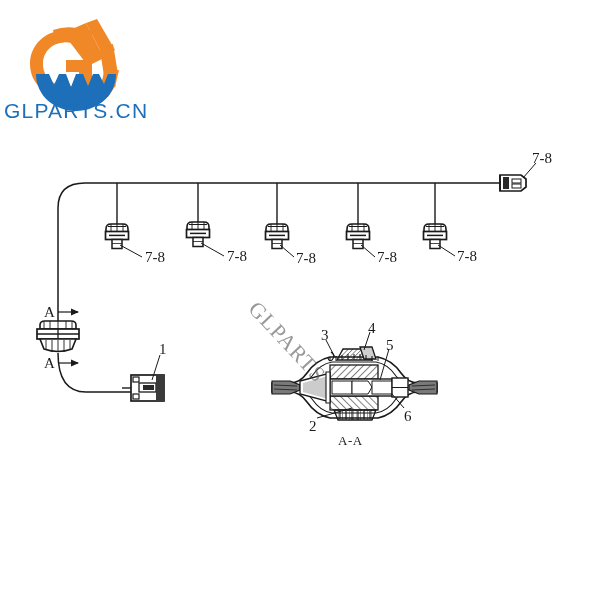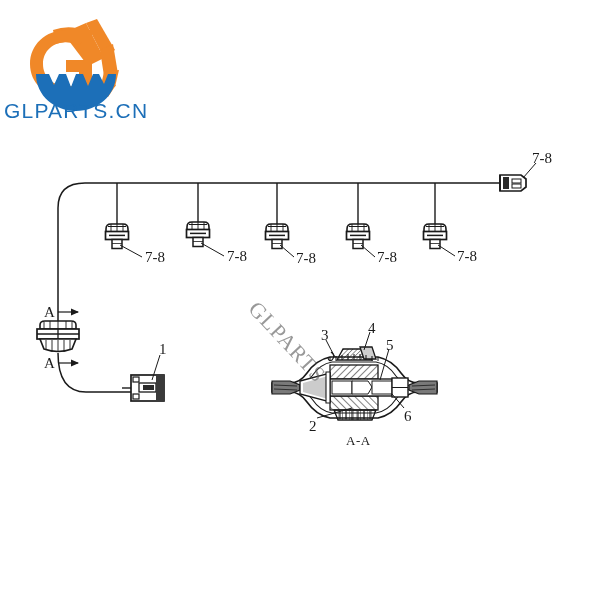--- a/index.html
+++ b/index.html
@@ -346,17 +346,17 @@
   <div class="lbl" style="left:44px; top:355px;">A</div>
 
   <div>
     <div class="lbl" style="left:309px; top:418px;">2</div>
     <div class="lbl" style="left:321px; top:327px;">3</div>
     <div class="lbl" style="left:368px; top:320px;">4</div>
     <div class="lbl" style="left:386px; top:337px;">5</div>
     <div class="lbl" style="left:404px; top:408px;">6</div>
   </div>
 
-  <div class="lbl lbl-aa" style="left:338px; top:433px;margin-left:8px;">A-A</div>
+  <div class="lbl lbl-aa" style="left:338px; top:433px;">A-A</div>
 
   <div class="wm-diag" style="left:262px; top:296px;">GLPARTS</div>
 
 </div>
 
 </body></html>

